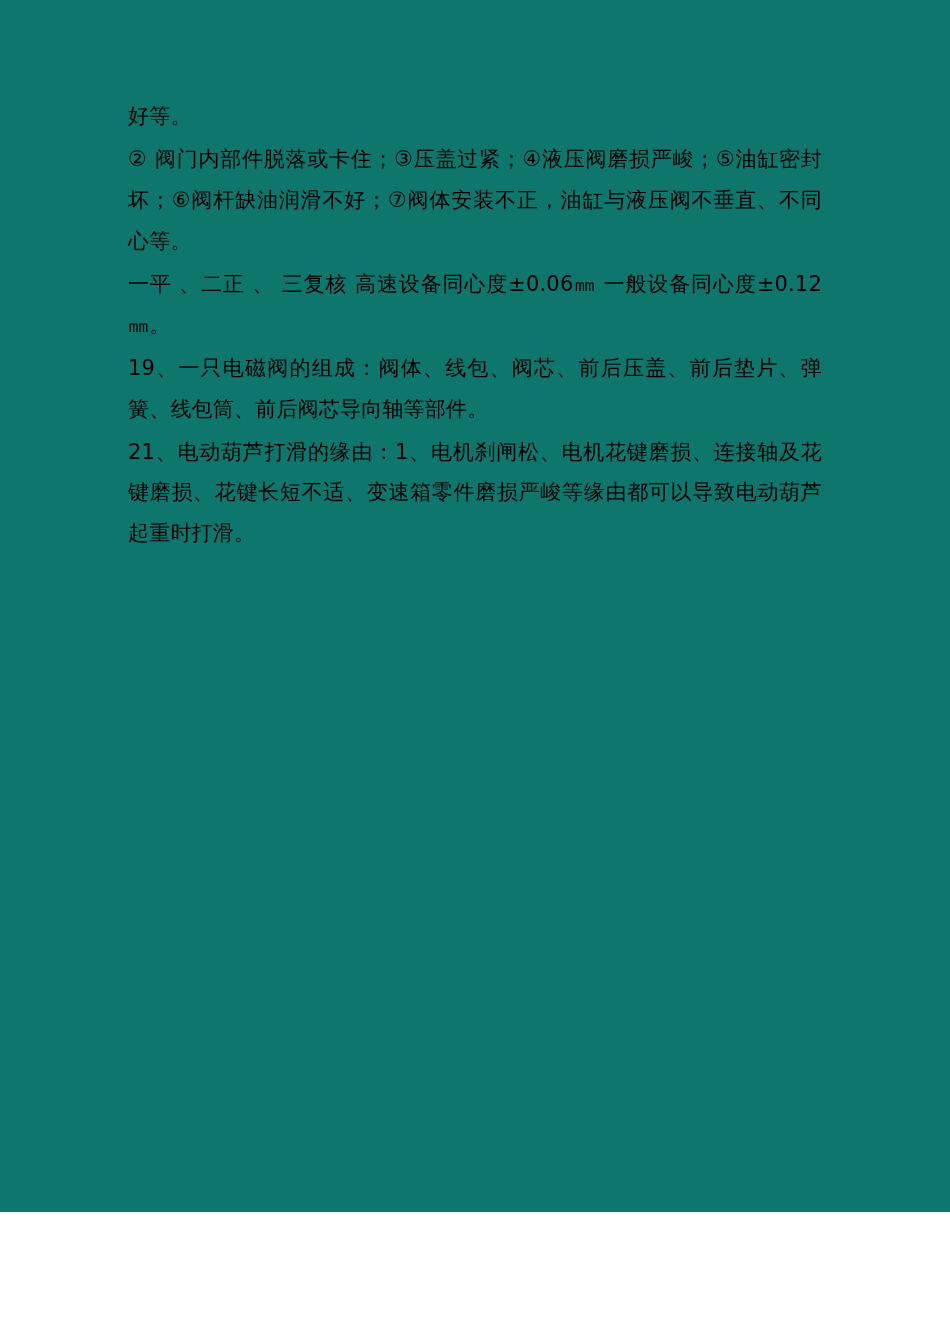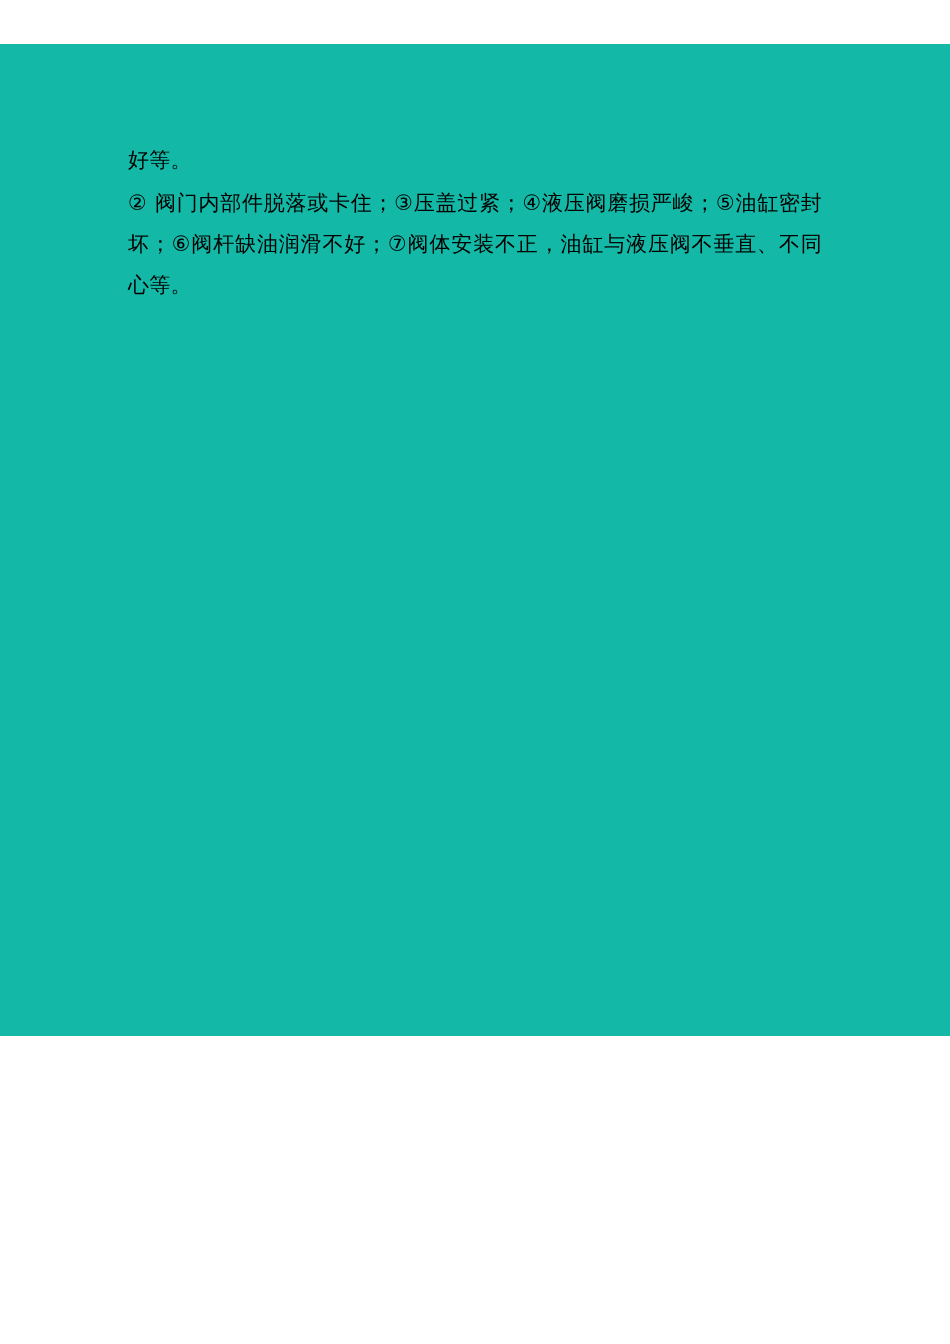--- a/index.html
+++ b/index.html
@@ -10,39 +10,41 @@
   body {
     width: 950px;
     height: 1344px;
     font-family: "DejaVu Sans", "Liberation Sans", sans-serif;
     color: #000000;
     overflow: hidden;
   }
   #page {
     position: relative;
     width: 950px;
-    height: 992px;
+    height: 1212px;
     box-sizing: border-box;
     padding: 96px 128px 0 128px;
-    background: #14b8a6;
-    margin-top: 44px;
+    background: #0f766e;
   }
   .doc-body {
     font-size: 21px;
     line-height: 1.95;
     text-align: justify;
     text-justify: inter-ideograph;
     letter-spacing: 0.2px;
   }
   .para {
     margin: 0 0 2px 0;
     text-indent: 0;
   }
 </style>
 </head>
 <body>
 
 <div id="page">
   <div class="doc-body">
     <p class="para">好等。</p>
     <p class="para">② 阀门内部件脱落或卡住；③压盖过紧；④液压阀磨损严峻；⑤油缸密封坏；⑥阀杆缺油润滑不好；⑦阀体安装不正，油缸与液压阀不垂直、不同心等。</p>
+    <p class="para">一平 、二正 、 三复核 高速设备同心度±0.06㎜ 一般设备同心度±0.12㎜。</p>
+    <p class="para">19、一只电磁阀的组成：阀体、线包、阀芯、前后压盖、前后垫片、弹簧、线包筒、前后阀芯导向轴等部件。</p>
+    <p class="para">21、电动葫芦打滑的缘由：1、电机刹闸松、电机花键磨损、连接轴及花键磨损、花键长短不适、变速箱零件磨损严峻等缘由都可以导致电动葫芦起重时打滑。</p>
   </div>
 </div>
 
 </body></html>

